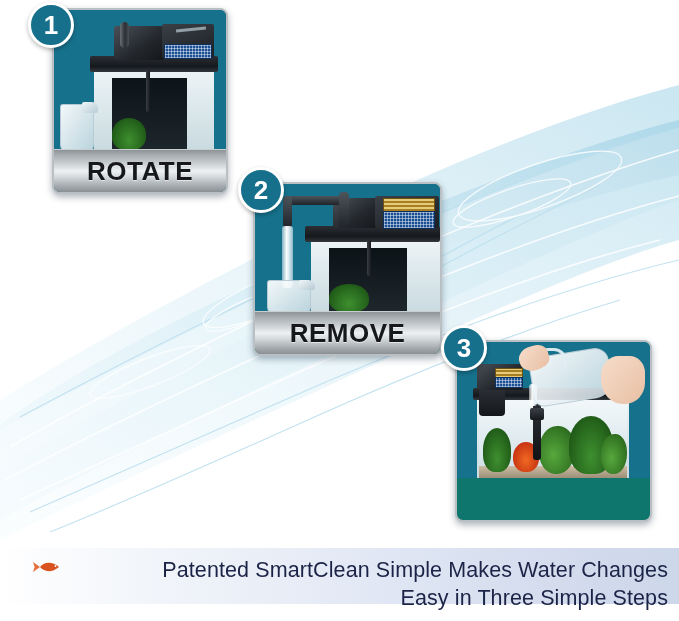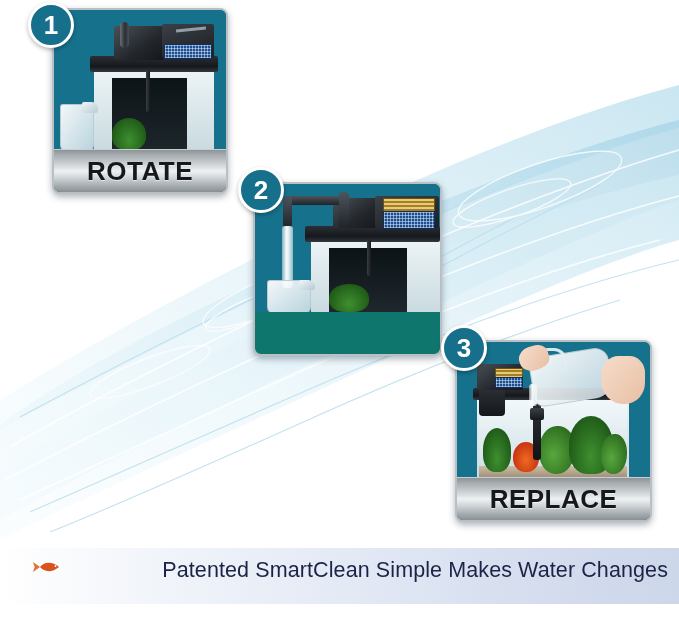--- a/index.html
+++ b/index.html
@@ -240,20 +240,23 @@
 
       <div class="ph pitcher" style="left:12px;top:96px;width:42px;height:32px;"></div>
       <div class="ph" style="left:44px;top:96px;width:16px;height:10px;
                   background:linear-gradient(to bottom right,#f0f6f9,#b6c9d3);
                   border-radius:2px 7px 2px 2px;"></div>
 
       <div class="ph" style="left:112px;top:56px;width:4px;height:36px;
                   background:linear-gradient(to right,#3a3f45,#16191d);border-radius:2px;"></div>
     </div>
 
+    <div class="panel-label" style="height:42px;font-size:26px;">
+      <span>REMOVE</span>
+    </div>
   </div>
 
   <div class="badge" style="left:238px;top:167px;width:40px;height:40px;font-size:26px;">
     <span>2</span>
   </div>
 
   <div class="panel" style="left:455px;top:340px;width:193px;height:178px;">
 
     <div class="panel-photo" style="height:136px;">
 
@@ -288,34 +291,32 @@
                   border:3px solid rgba(225,238,244,.95);border-bottom:none;
                   border-radius:13px 13px 0 0;background:transparent;"></div>
 
       <div class="ph water-stream" style="left:72px;top:42px;width:8px;height:22px;"></div>
 
       <div class="ph hand" style="left:62px;top:4px;width:30px;height:24px;transform:rotate(-18deg);"></div>
       <div class="ph hand" style="left:144px;top:14px;width:44px;height:48px;
                   border-radius:40% 35% 45% 50%;"></div>
     </div>
 
-    <div class="panel-label" style="height:42px;font-size:26px;">
-      <span>REPLACE</span>
-    </div>
   </div>
 
   <div class="badge" style="left:441px;top:325px;width:40px;height:40px;font-size:26px;">
     <span>3</span>
   </div>
 
   <div class="bottom-band" style="top:548px;height:56px;"></div>
 
   <svg class="fish-icon" style="left:32px;top:559px;width:30px;height:16px;" viewBox="0 0 30 16" aria-hidden="true">
     <path d="M8,8 C12,3 20,2 27,8 C20,14 12,13 8,8 Z" fill="#d9531e"></path>
     <path d="M8,8 L1,3 L2.6,8 L1,13 Z" fill="#e2703a"></path>
     <circle cx="23.5" cy="7" r="0.9" fill="#ffffff"></circle>
   </svg>
 
   <div class="caption" style="left:68px;top:556px;width:600px;">
     <div>Patented SmartClean Simple Makes Water Changes</div>
+    <div>Easy in Three Simple Steps</div>
   </div>
 
 </div>
 
 </body></html>

